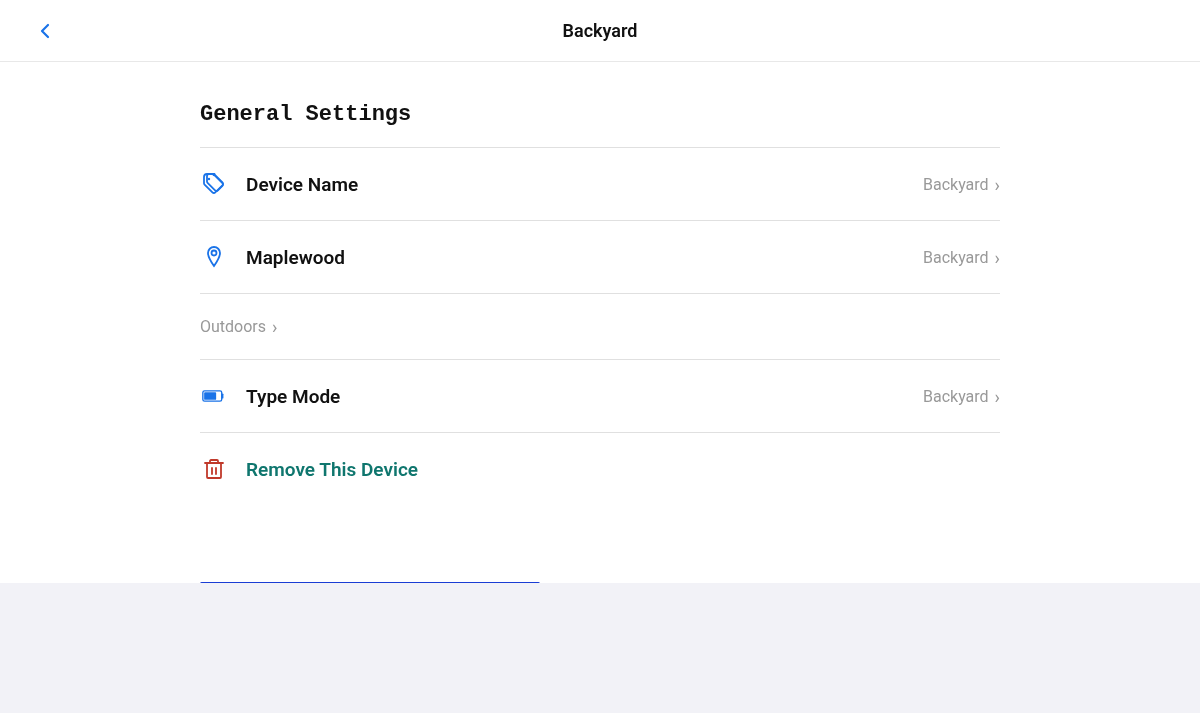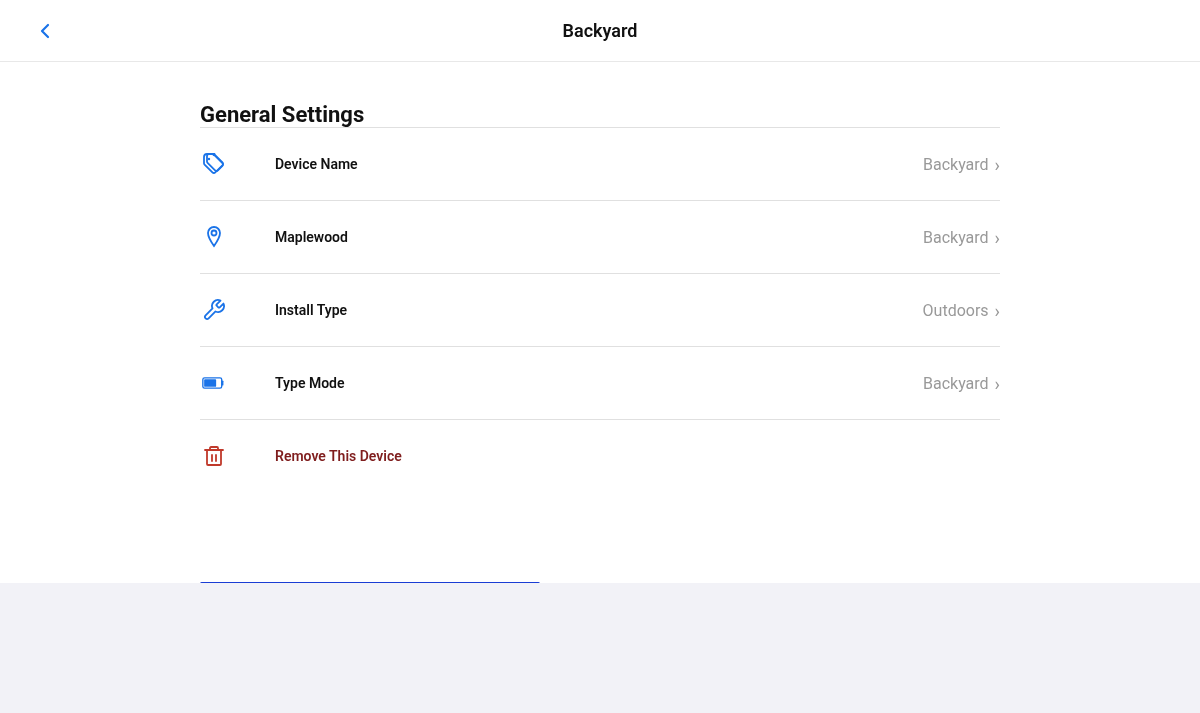--- a/index.html
+++ b/index.html
@@ -47,20 +47,22 @@
 
     .content {
       padding: 40px 200px;
       background: #fff;
     }
 
     .section-title {
       font-size: 22px;
       font-weight: 700;
       color: #111;
+      margin-bottom: 20px;
+      font-family: Liberation Mono, monospace;
     }
 
     .divider {
       height: 1px;
       background: #e0e0e0;
       margin-bottom: 0;
     }
 
     .settings-list {
       list-style: none;
@@ -89,24 +91,23 @@
       width: 28px;
       height: 28px;
       display: flex;
       align-items: center;
       justify-content: center;
       color: #1a73e8;
       flex-shrink: 0;
     }
 
     .item-label {
-      font-size: 14px;
+      font-size: 19px;
       font-weight: 600;
       color: #111;
-      margin-left: 29px;
     }
 
     .item-right {
       display: flex;
       align-items: center;
       gap: 6px;
     }
 
     .item-value {
       font-size: 16px;
@@ -117,21 +118,21 @@
       color: #999;
       font-size: 18px;
     }
 
     .remove-item {
       padding: 22px 0;
       cursor: pointer;
     }
 
     .remove-item .item-label {
-      color: #7f1d1d;
+      color: #0f766e;
     }
 
     .remove-item .item-icon {
       color: #c0392b;
     }
 
     .bottom-bar {
       position: absolute;
       bottom: 0;
       left: 0;
@@ -204,28 +205,20 @@
         </span>
         <span class="item-label">Maplewood</span>
       </div>
       <div class="item-right">
         <span class="item-value">Backyard</span>
         <span class="chevron">›</span>
       </div>
     </li>
 
     <li class="settings-item">
-      <div class="item-left">
-        <span class="item-icon install-icon">
-          <svg viewBox="0 0 24 24" fill="none" xmlns="http://www.w3.org/2000/svg">
-            <path d="M14.7 6.3a1 1 0 000 1.4l1.6 1.6a1 1 0 001.4 0l3.77-3.77a6 6 0 01-7.94 7.94l-6.91 6.91a2.12 2.12 0 01-3-3l6.91-6.91a6 6 0 017.94-7.94l-3.76 3.76z" stroke="#1a73e8" stroke-width="1.8" stroke-linecap="round" stroke-linejoin="round" fill="none"></path>
-          </svg>
-        </span>
-        <span class="item-label">Install Type</span>
-      </div>
       <div class="item-right">
         <span class="item-value">Outdoors</span>
         <span class="chevron">›</span>
       </div>
     </li>
 
     <li class="settings-item">
       <div class="item-left">
         <span class="item-icon power-icon">
           <svg viewBox="0 0 28 16" fill="none" xmlns="http://www.w3.org/2000/svg">

